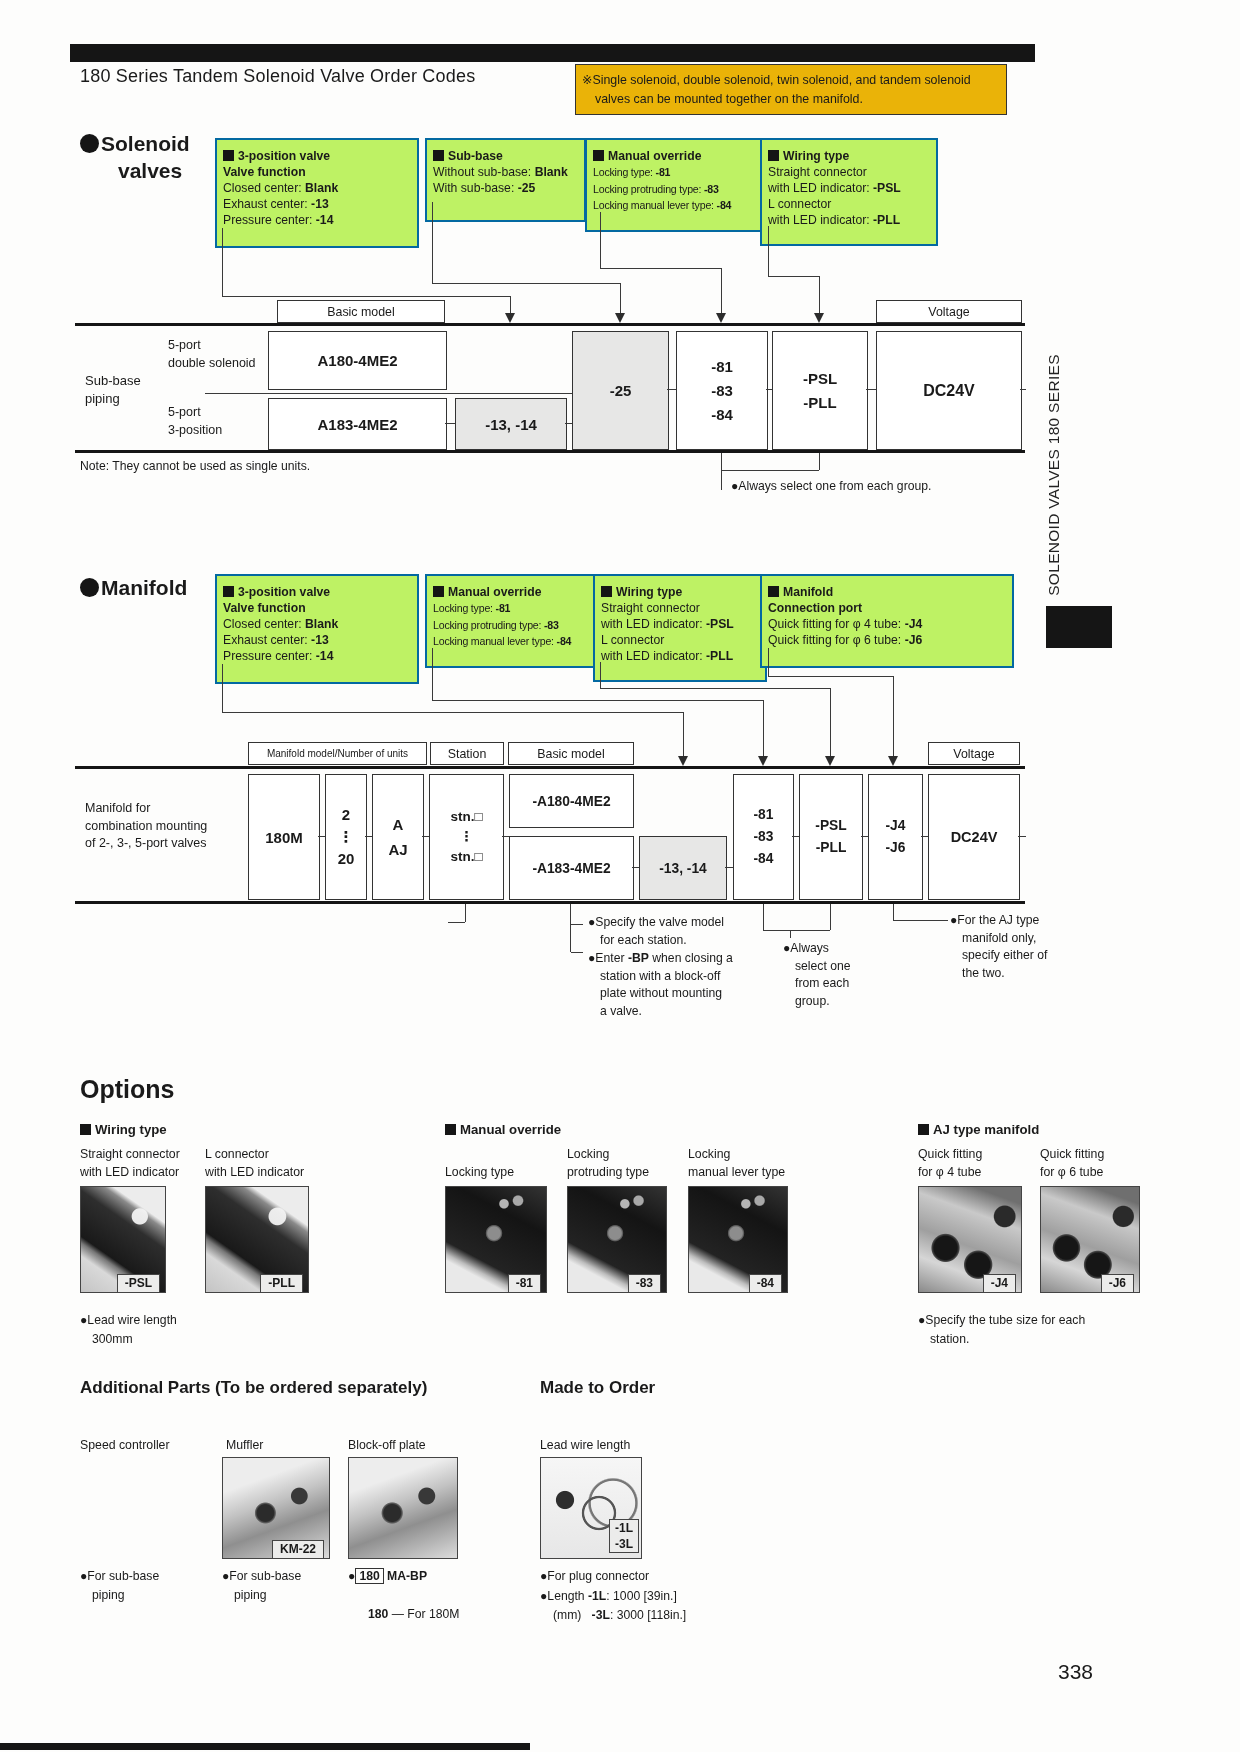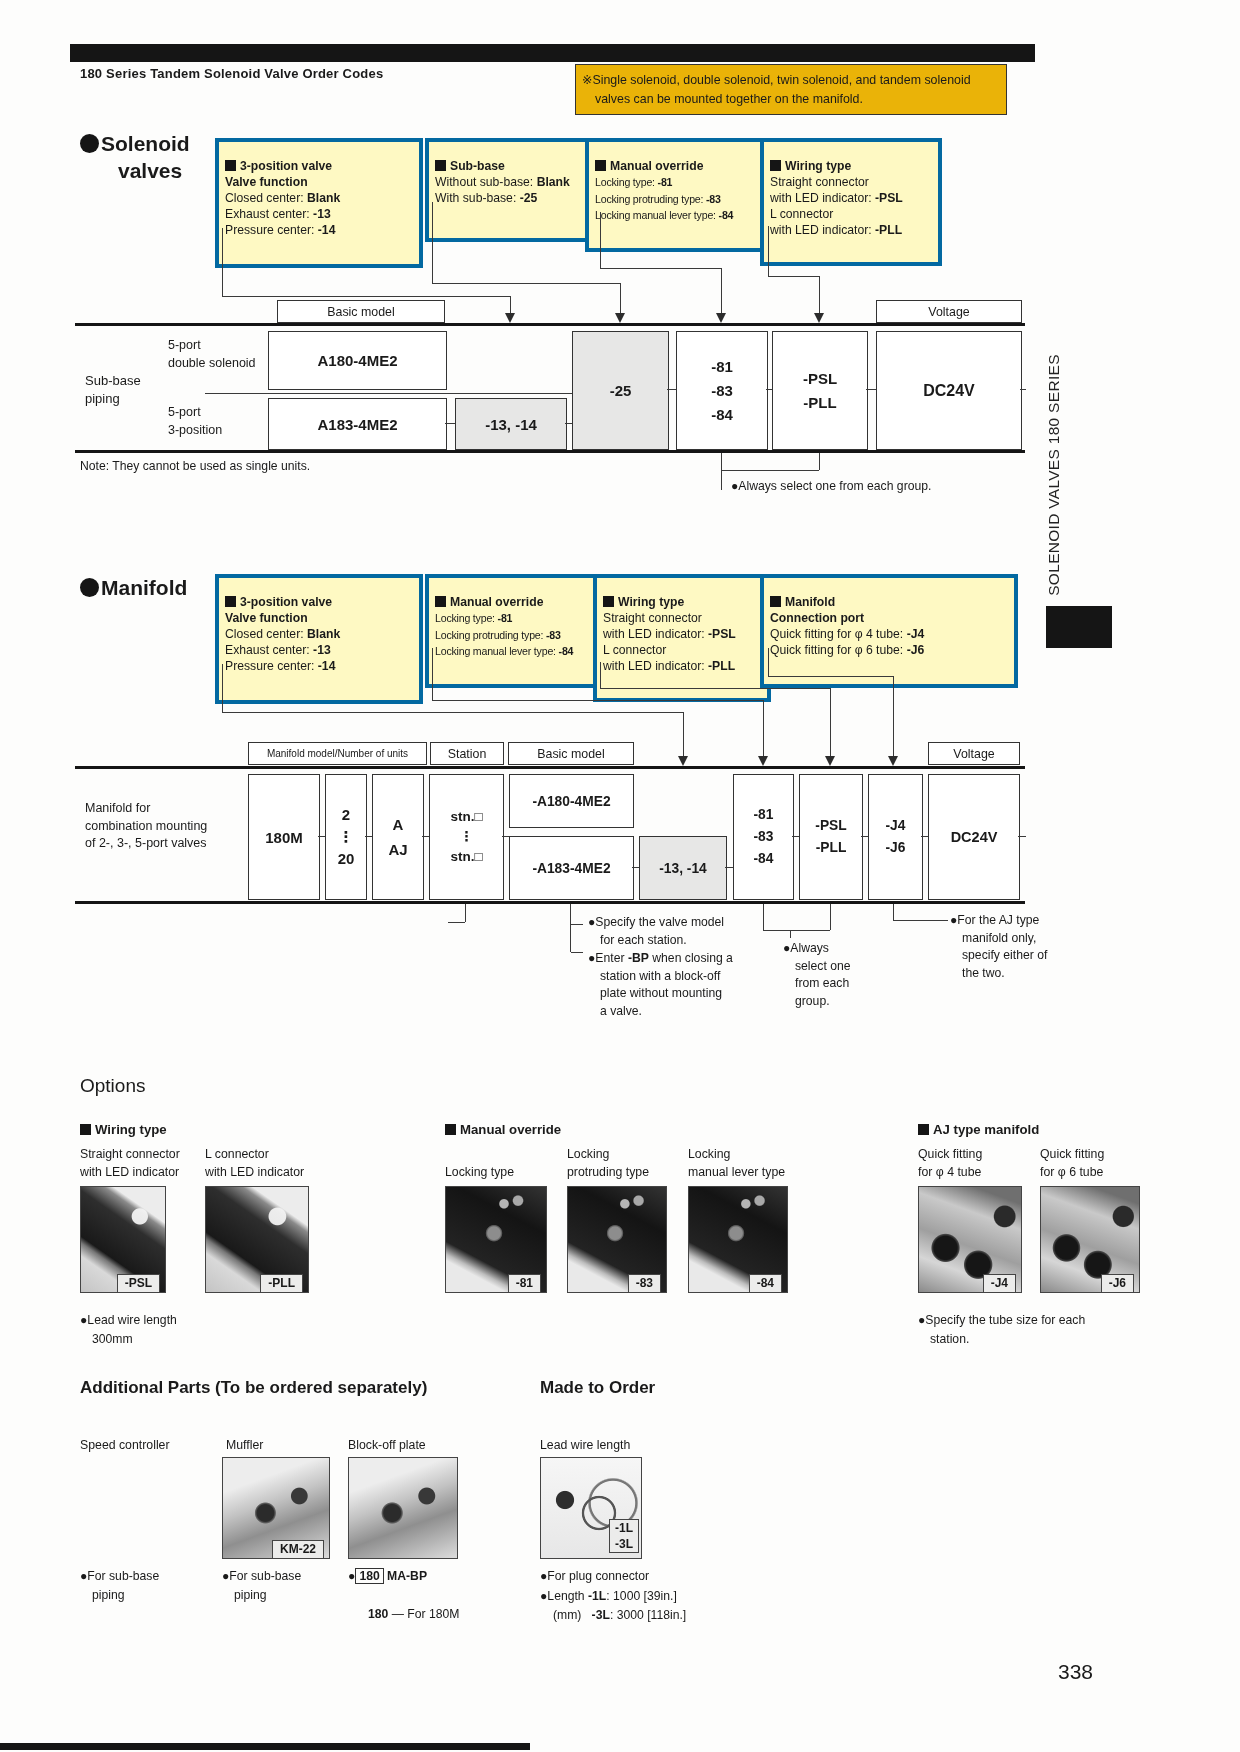--- a/index.html
+++ b/index.html
@@ -2,35 +2,35 @@
 <html><head>
 <meta charset="utf-8">
 <style>
   html,body{margin:0;padding:0;background:#888}
   .page{position:relative;width:1240px;height:1752px;margin:0 auto;background:#fdfdfc;
         font-family:"Liberation Sans","DejaVu Sans",sans-serif;color:#1a1a1a;overflow:hidden}
   .bar{position:absolute;background:#151515}
   .ln-v{position:absolute;width:1px;background:#3a3a3a}
   .ln-h{position:absolute;height:1px;background:#3a3a3a}
   .arr{position:absolute;width:0;height:0;border-left:5px solid transparent;border-right:5px solid transparent;border-top:10px solid #2c2c2c}
-  .title{position:absolute;font-size:13px;font-weight:bold;letter-spacing:.2px}
+  .title{position:absolute;font-size:18px;font-weight:normal;letter-spacing:.2px}
   .notebox{position:absolute;border:1.5px solid #333;font-size:12.4px;line-height:1.5;padding:6px 6px;background:#eab308}
   .seclabel{position:absolute;font-weight:bold;font-size:21px;line-height:1.3}
   .bigdot{display:inline-block;width:19px;height:19px;border-radius:50%;background:#151515;margin-right:2px;vertical-align:-2px}
-  .specbox{position:absolute;border:4px solid #0369a1;padding:16px 6px;font-size:12.2px;line-height:1.32;background:#fef9c3}
+  .specbox{position:absolute;border:2px solid #0369a1;padding:8px 6px;font-size:12.2px;line-height:1.32;background:#bef264}
   .sqmark{display:inline-block;width:11px;height:11px;background:#151515;margin:2px 4px 0 0;flex:none}
   .sb-hd{font-weight:bold;display:flex;align-items:flex-start}
   .sb-sub{font-weight:bold}
   .sb-sm{font-size:10.6px;letter-spacing:-.2px;line-height:1.55}
   .hdrbox{position:absolute;border:1px solid #333;display:flex;align-items:center;justify-content:center;font-size:12.4px;background:#fff;white-space:nowrap}
   .codebox{position:absolute;border:1.5px solid #333;display:flex;flex-direction:column;align-items:center;justify-content:center;font-weight:bold;background:#fff;text-align:center;font-size:15px}
   .shade{background:#e7e7e6}
   .lbl{position:absolute;font-size:12.5px;line-height:1.4}
   .note{position:absolute;font-size:12.2px;line-height:1.45;white-space:nowrap}
-  .h2{position:absolute;font-weight:normal;font-size:19px}
+  .h2{position:absolute;font-weight:bold;font-size:25px}
   .h2s{position:absolute;font-weight:bold;font-size:17px}
   .h3head{position:absolute;font-weight:bold;font-size:13.2px;display:flex;align-items:center}
   .cap{position:absolute;font-size:12.3px;line-height:1.45;white-space:nowrap}
   .photo{position:absolute;border:1px solid #444}
   .badge{position:absolute;right:5px;bottom:-1px;background:#ececeb;border:1px solid #444;font-weight:bold;font-size:12px;line-height:17px;padding:0 7px;white-space:nowrap}
   .badge.bl{left:2px;right:auto}
   .badge.two{right:2px;bottom:5px;text-align:center;line-height:16px;padding:0 5px}
   .boxed{border:1px solid #333;padding:0 3px;font-weight:bold}
   .sidetab{position:absolute;display:flex;align-items:center;justify-content:center}
   .sidetab span{transform:rotate(-90deg);white-space:nowrap;font-size:15.5px;letter-spacing:.3px;color:#222}

